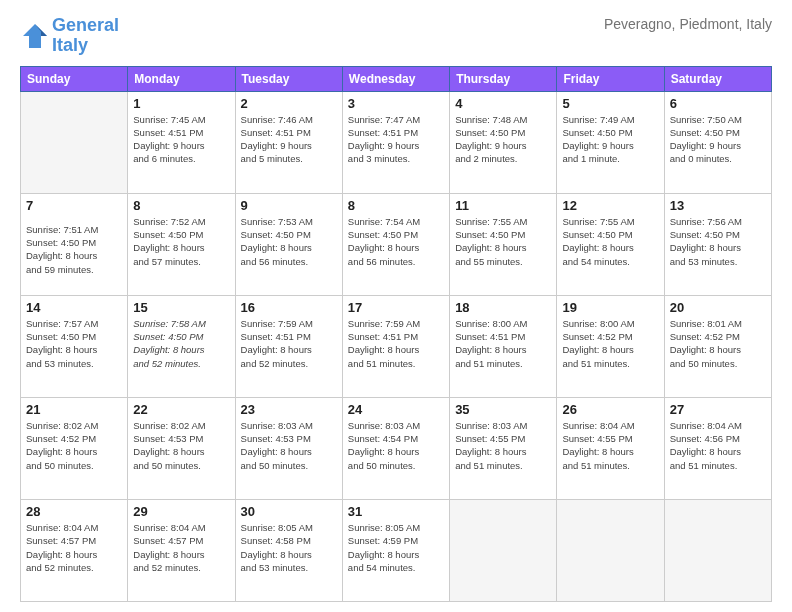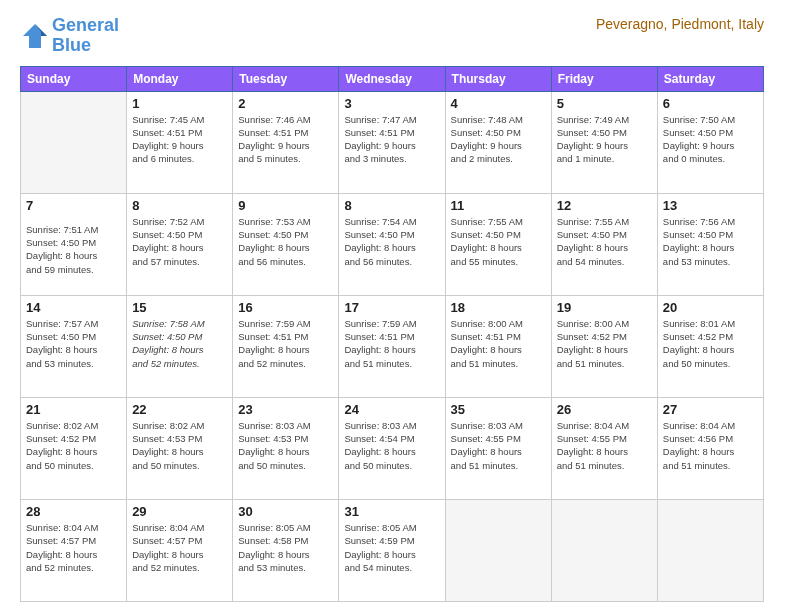--- a/index.html
+++ b/index.html
@@ -6,21 +6,21 @@
     body {
       font-family: Arial, sans-serif;
       background: #fff;
       width: 792px;
       height: 612px;
       overflow: hidden;
     }
     .page {
       width: 792px;
       height: 612px;
-      padding: 16px 28px 10px 20px;
+      padding: 16px 20px 10px 20px;
       display: flex;
       flex-direction: column;
     }
     .header {
       display: flex;
       justify-content: space-between;
       align-items: flex-start;
       margin-bottom: 10px;
     }
     .logo {
@@ -45,21 +45,21 @@
       text-align: right;
     }
     .month-title {
       font-size: 32px;
       font-weight: bold;
       color: #333;
       line-height: 1.1;
     }
     .subtitle {
       font-size: 14px;
-      color: #a16207;
+      color: #737373;
     }
     .calendar {
       width: 100%;
       border-collapse: collapse;
       flex: 1;
     }
     .calendar th {
       background: #8b5cf6;
       color: #fff;
       font-size: 12px;
@@ -98,21 +98,21 @@
 
 <div class="page">
   <div class="header">
     <div class="logo">
       <svg class="logo-icon" viewBox="0 0 40 40">
         <polygon points="20,4 36,20 28,20 28,36 12,36 12,20 4,20" fill="#4a90d9"></polygon>
         <polygon points="20,4 36,20 28,20 28,14" fill="#2a60a0"></polygon>
       </svg>
       <div class="logo-text">
         <div><span>General</span></div>
-        <div><span style="color:#4a90d9">Blue</span></div>
+        <div><span style="color:#4a90d9">Italy</span></div>
       </div>
     </div>
     <div class="title-section">
       <div class="subtitle">Peveragno, Piedmont, Italy</div>
     </div>
   </div>
 
   <table class="calendar">
     <thead>
       <tr>

